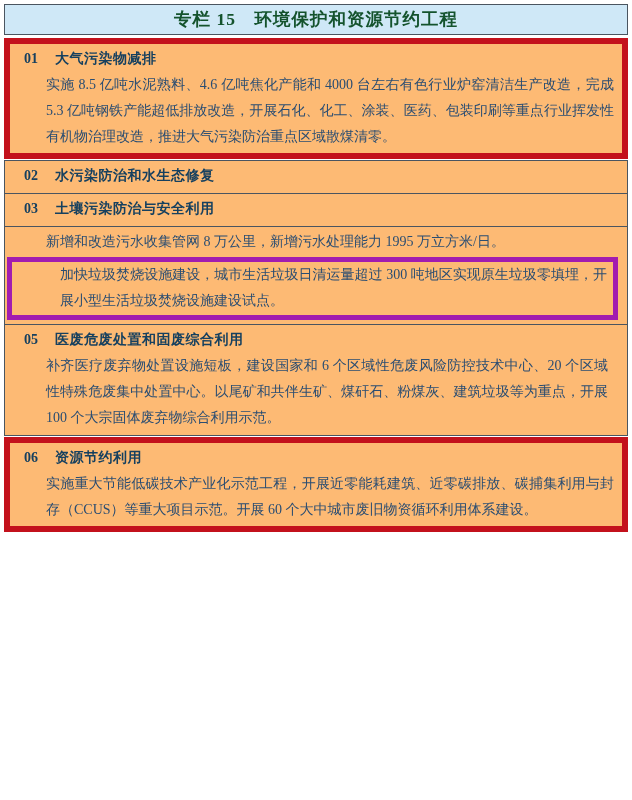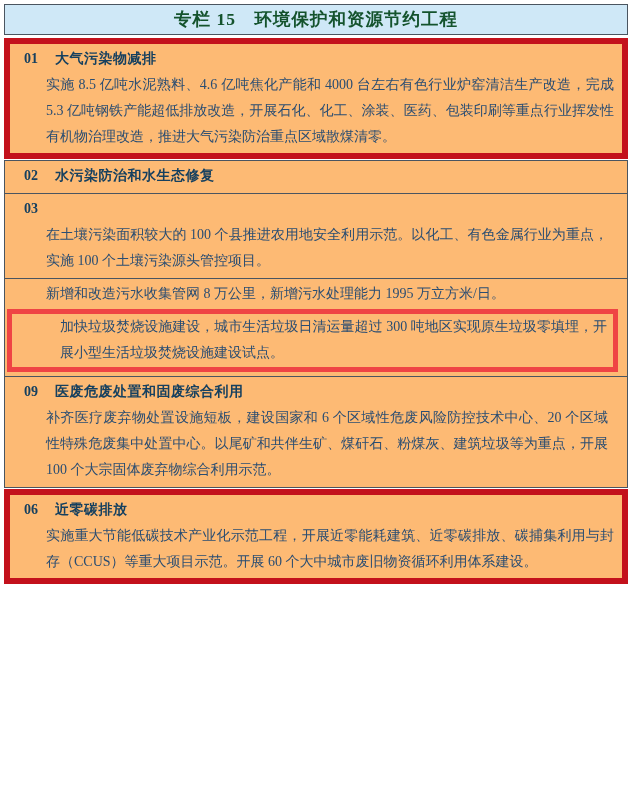--- a/index.html
+++ b/index.html
@@ -56,21 +56,21 @@
     flex: none;
     width: 31px;
     padding-left: 6px;
   }
   .stitle { letter-spacing: 0.5px; font-family: Liberation Mono, monospace; }
   .para {
     margin: 0 0 0 28px;
     text-align: justify;
   }
   .hlpara {
-    border: 5px solid #ef4444;
+    border: 5px solid #a21caf;
     margin: 2px -10px 0 -11px;
     padding: 0 6px 1px 48px;
   }
 </style>
 </head>
 <body>
 
 <div class="page">
 
   <div class="header">
@@ -90,40 +90,40 @@
     <section class="sec">
       <div class="trow">
         <span class="num">02</span>
         <span class="stitle">水污染防治和水生态修复</span>
       </div>
     </section>
 
     <section class="sec">
       <div class="trow">
         <span class="num">03</span>
+        <span class="stitle">土壤污染防治与安全利用</span>
       </div>
-      <p class="para">在土壤污染面积较大的 100 个县推进农用地安全利用示范。以化工、有色金属行业为重点，实施 100 个土壤污染源头管控项目。</p>
     </section>
 
     <section class="sec">
       <p class="para">新增和改造污水收集管网 8 万公里，新增污水处理能力 1995 万立方米/日。</p>
       <p class="para hlpara">加快垃圾焚烧设施建设，城市生活垃圾日清运量超过 300 吨地区实现原生垃圾零填埋，开展小型生活垃圾焚烧设施建设试点。</p>
     </section>
 
     <section class="sec">
       <div class="trow">
-        <span class="num">09</span>
+        <span class="num">05</span>
         <span class="stitle">医废危废处置和固废综合利用</span>
       </div>
       <p class="para">补齐医疗废弃物处置设施短板，建设国家和 6 个区域性危废风险防控技术中心、20 个区域性特殊危废集中处置中心。以尾矿和共伴生矿、煤矸石、粉煤灰、建筑垃圾等为重点，开展 100 个大宗固体废弃物综合利用示范。</p>
     </section>
 
   </div>
 
   <section class="sec hl">
     <div class="trow">
       <span class="num">06</span>
-      <span class="stitle">近零碳排放</span>
+      <span class="stitle">资源节约利用</span>
     </div>
     <p class="para">实施重大节能低碳技术产业化示范工程，开展近零能耗建筑、近零碳排放、碳捕集利用与封存（CCUS）等重大项目示范。开展 60 个大中城市废旧物资循环利用体系建设。</p>
   </section>
 
 </div>
 
 </body></html>

